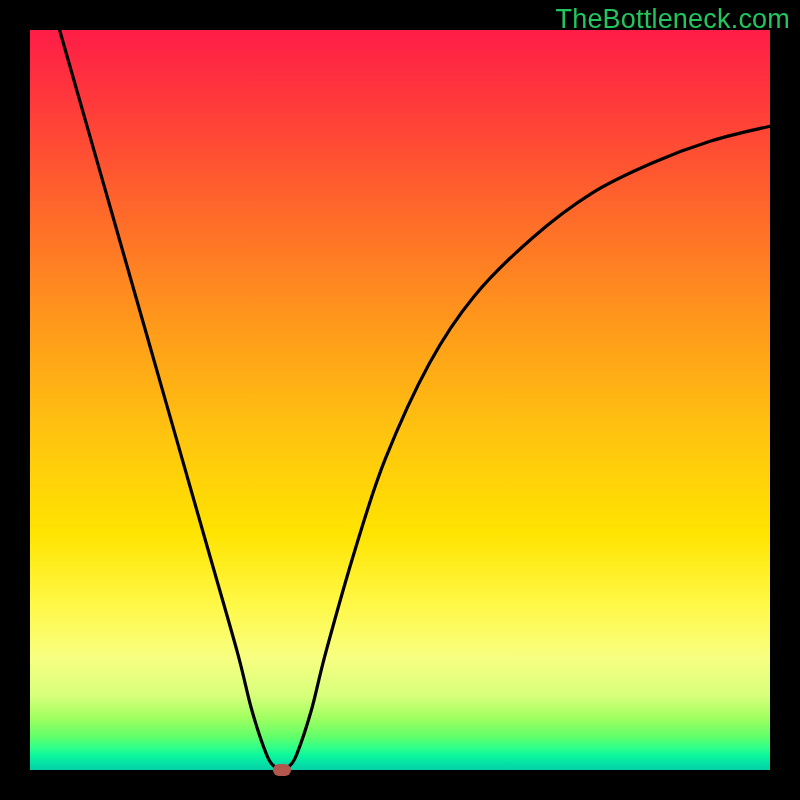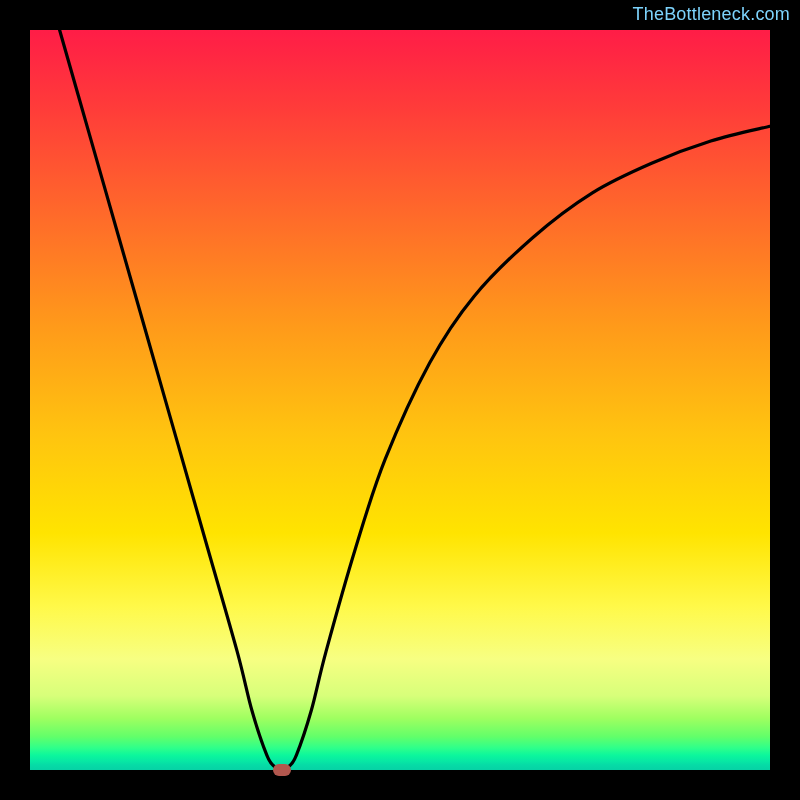--- a/index.html
+++ b/index.html
@@ -41,22 +41,22 @@
       #0cf79c 98%,
       #07e8a4 98.8%,
       #06dba6 99.3%,
       #06d2a5 100%
     );
   }
   .watermark {
     position: absolute;
     top: 4px;
     right: 10px;
-    color: #7dd3fc;
-    font-size: 18px;
+    color: #22c55e;
+    font-size: 27px;
     letter-spacing: 0.2px;
     font-weight: 500;
     user-select: none;
   }
   svg.curve {
     position: absolute;
     left: 0;
     top: 0;
     width: 740px;
     height: 740px;

